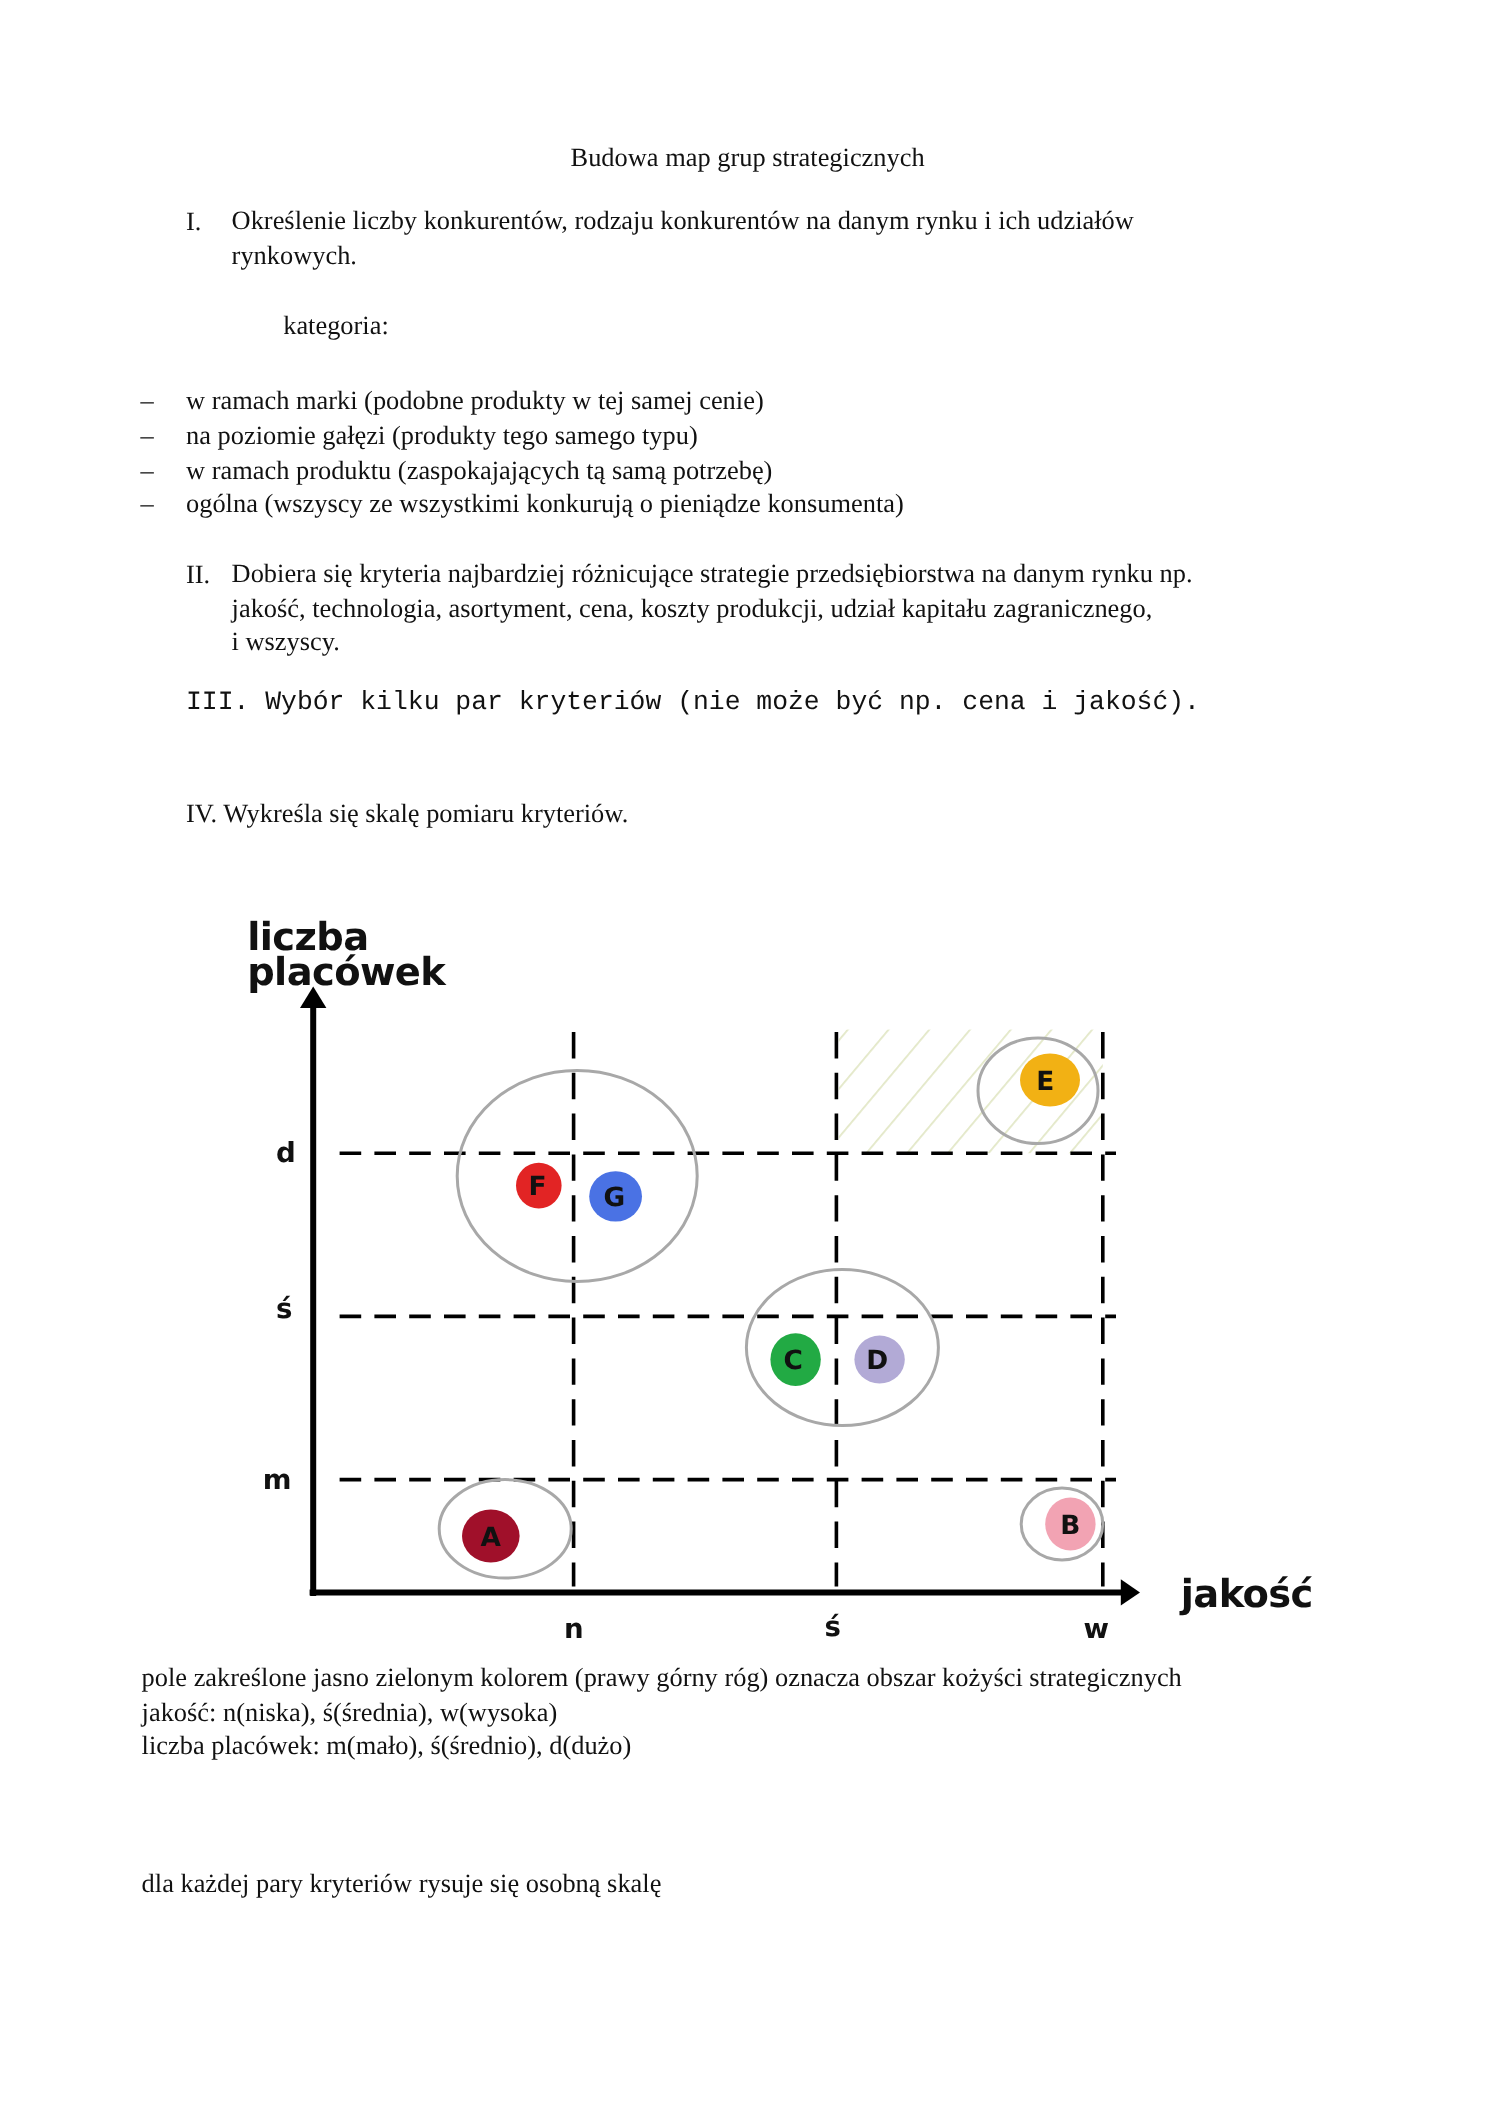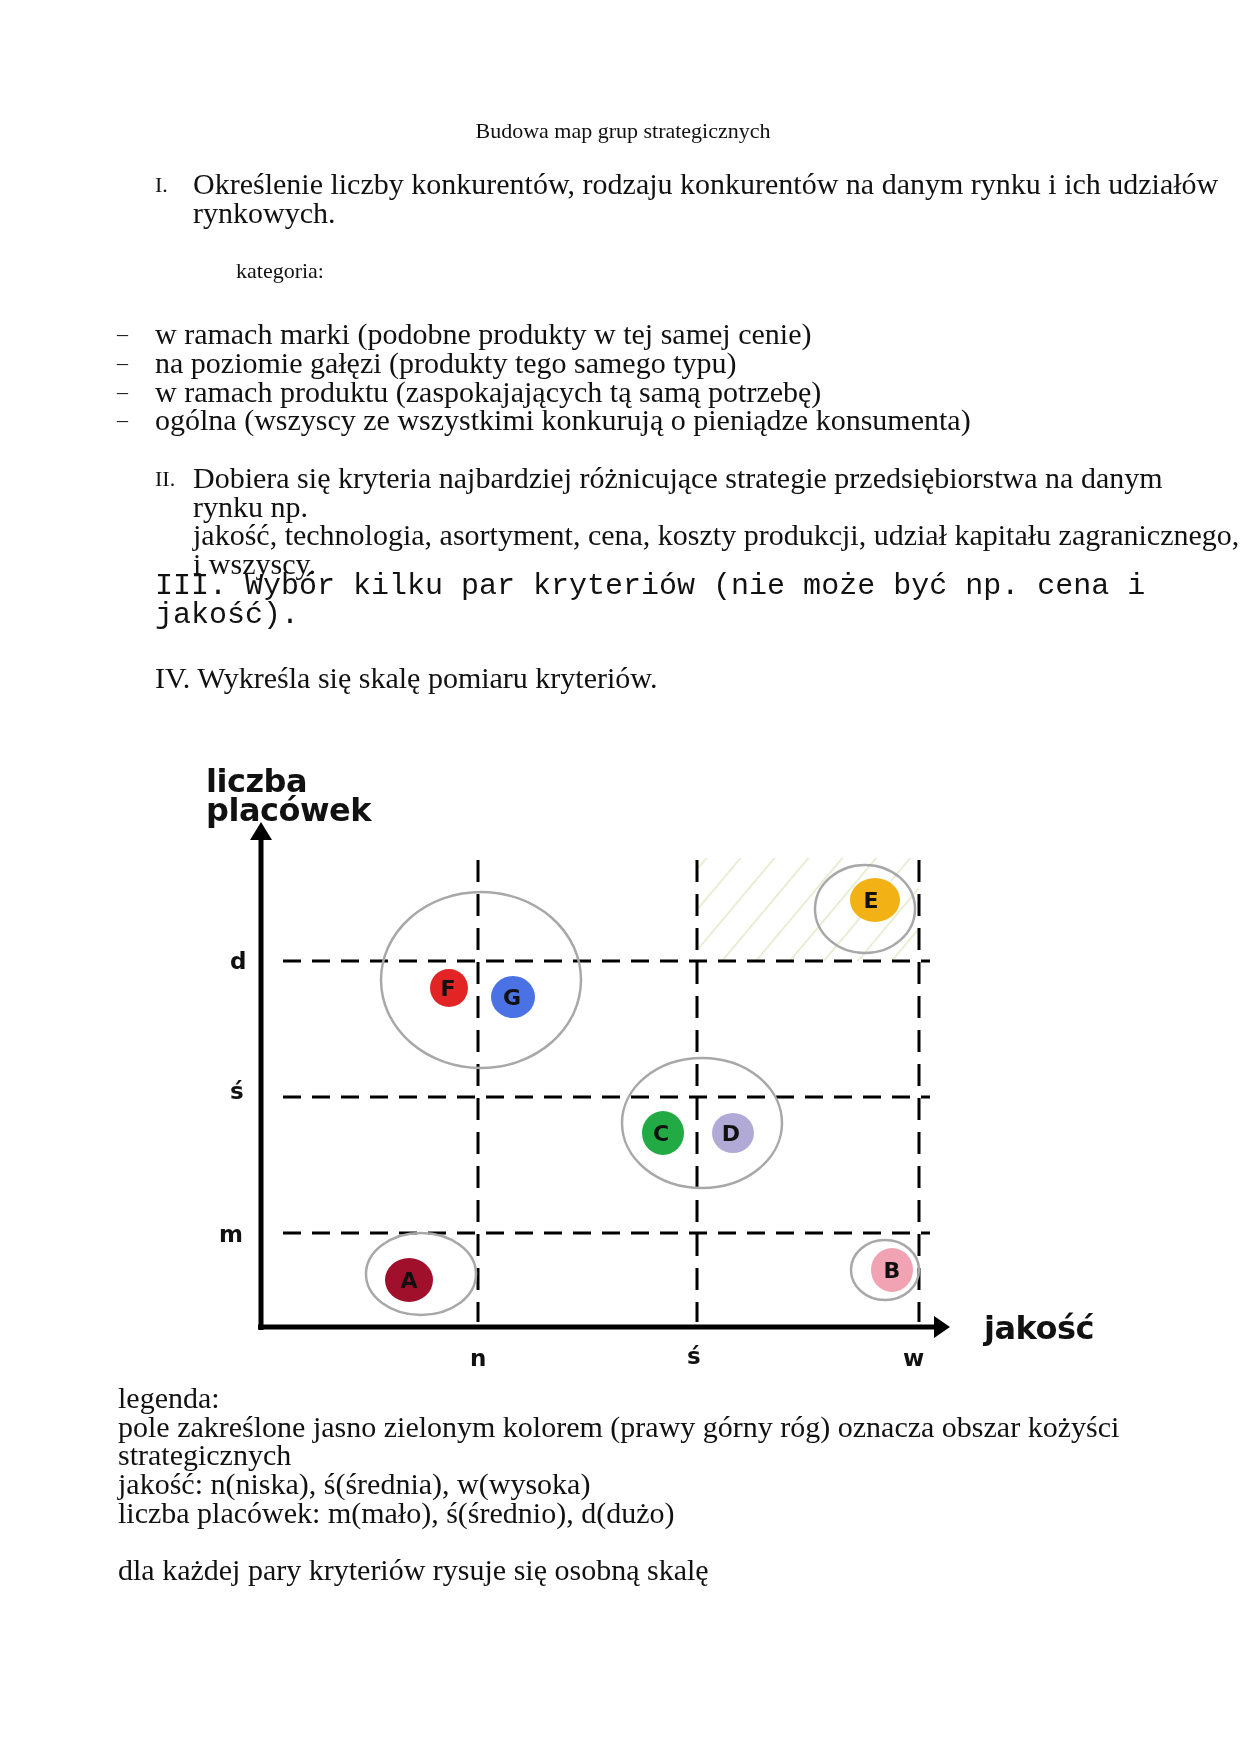--- a/index.html
+++ b/index.html
@@ -1,21 +1,21 @@
 <!DOCTYPE html>
 <html><head>
 <meta charset="utf-8">
 <style>
   html, body { margin:0; padding:0; background:#ffffff; }
   body { width:1240px; height:1754px; position:relative; overflow:hidden;
          font-family:"Liberation Serif", "DejaVu Serif", serif; color:#111; }
   .t { position:absolute; font-size:22px; line-height:29px; white-space:nowrap; }
   .title { left:0; width:1246px; text-align:center; top:116px; }
   .num { position:absolute; font-size:22px; line-height:29px; }
-  .para { position:absolute; font-size:30px; line-height:28.7px; }
+  .para { position:absolute; font-size:22px; line-height:28.7px; }
   .dash { position:absolute; font-size:22px; line-height:28.7px; left:117px; }
   .chart { position:absolute; left:0; top:0; width:1240px; height:1754px; }
   .ax-title { position:absolute; font-family:"DejaVu Sans", sans-serif; font-weight:bold;
               font-size:32px; line-height:29px; color:#111; letter-spacing:-0.5px; }
   .tick { position:absolute; font-family:"DejaVu Sans", sans-serif; font-weight:bold;
           font-size:23px; color:#111; line-height:24px; }
   .dot-label { font-family:"DejaVu Sans", sans-serif; font-weight:bold; font-size:22px; fill:#111; }
 </style>
 </head>
 <body>
@@ -131,19 +131,18 @@
   <div class="tick" style="left:230px;top:949px;">d</div>
   <div class="tick" style="left:230px;top:1079px;">ś</div>
   <div class="tick" style="left:219px;top:1222px;">m</div>
 
   <div class="tick" style="left:470px;top:1346px;">n</div>
   <div class="tick" style="left:687px;top:1344px;">ś</div>
   <div class="tick" style="left:903px;top:1346px;">w</div>
 </div>
 
 <div class="para" style="left:118px;top:1384px;">
-  <div>legenda:</div>
   <div>pole zakreślone jasno zielonym kolorem (prawy górny róg) oznacza obszar kożyści strategicznych</div>
   <div>jakość: n(niska), ś(średnia), w(wysoka)</div>
   <div>liczba placówek: m(mało), ś(średnio), d(dużo)</div>
 </div>
 
 <div class="para" style="left:118px;top:1556px;">dla każdej pary kryteriów rysuje się osobną skalę</div>
 
 </body></html>

